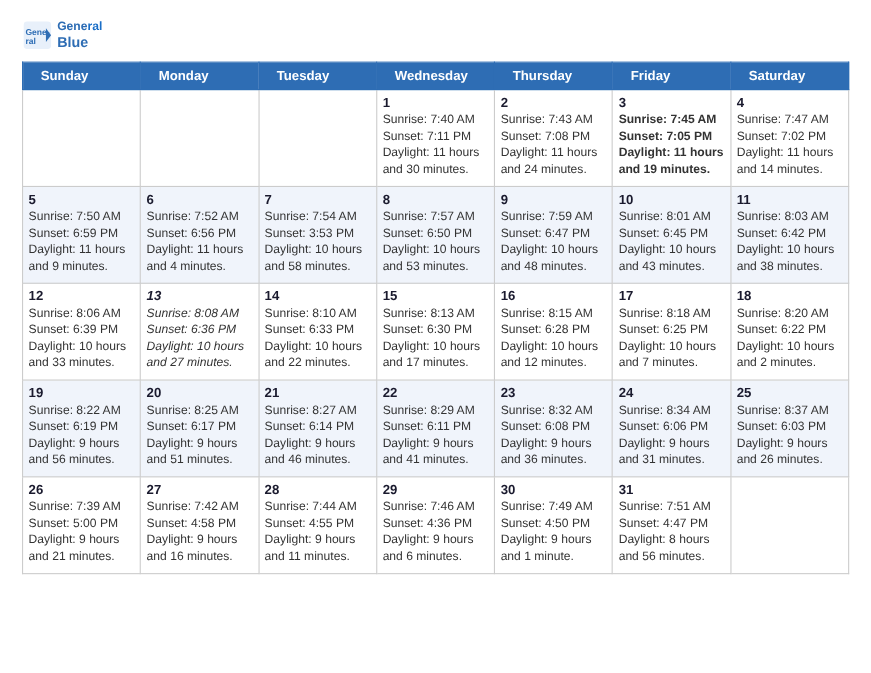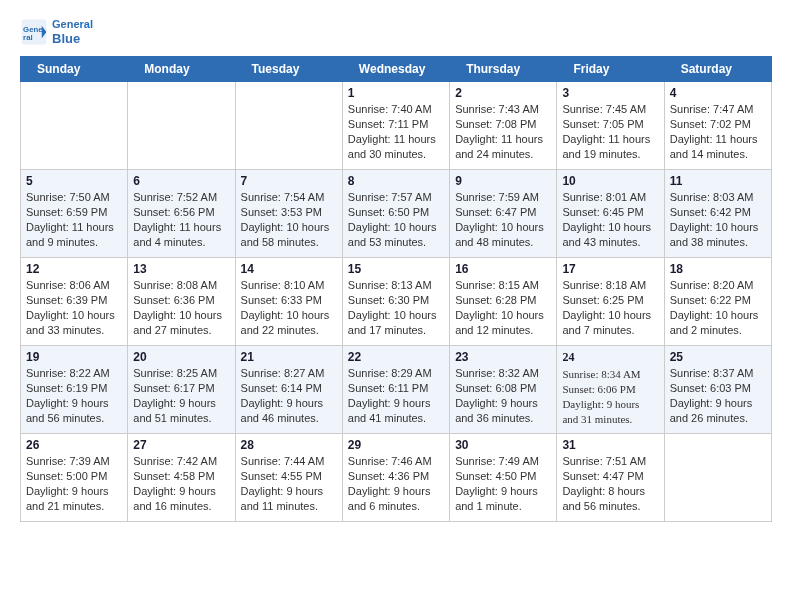--- a/index.html
+++ b/index.html
@@ -145,21 +145,21 @@
           </td>
           <td style="background: rgb(255, 255, 255);">
             <div class="day-num">2</div>
             <div class="day-info" style="white-space: pre-line;">Sunrise: 7:43 AM
 Sunset: 7:08 PM
 Daylight: 11 hours
 and 24 minutes.</div>
           </td>
           <td style="background: rgb(255, 255, 255);">
             <div class="day-num">3</div>
-            <div class="day-info" style="white-space: pre-line;">Sunrise: 7:45 AM
+            <div class="day-info" style="white-space: pre-line; font-weight: bold;">Sunrise: 7:45 AM
 Sunset: 7:05 PM
 Daylight: 11 hours
 and 19 minutes.</div>
           </td>
           <td style="background: rgb(255, 255, 255);">
             <div class="day-num">4</div>
             <div class="day-info" style="white-space: pre-line;">Sunrise: 7:47 AM
 Sunset: 7:02 PM
 Daylight: 11 hours
 and 14 minutes.</div>
@@ -217,21 +217,21 @@
           </td>
         </tr>
         <tr>
           <td style="background: rgb(255, 255, 255);">
             <div class="day-num">12</div>
             <div class="day-info" style="white-space: pre-line;">Sunrise: 8:06 AM
 Sunset: 6:39 PM
 Daylight: 10 hours
 and 33 minutes.</div>
           </td>
-          <td style="background: rgb(255, 255, 255);">
+          <td style="background: rgb(255, 255, 255); font-style: italic;">
             <div class="day-num">13</div>
             <div class="day-info" style="white-space: pre-line;">Sunrise: 8:08 AM
 Sunset: 6:36 PM
 Daylight: 10 hours
 and 27 minutes.</div>
           </td>
           <td style="background: rgb(255, 255, 255);">
             <div class="day-num">14</div>
             <div class="day-info" style="white-space: pre-line;">Sunrise: 8:10 AM
 Sunset: 6:33 PM
@@ -296,21 +296,21 @@
 Daylight: 9 hours
 and 41 minutes.</div>
           </td>
           <td style="background: rgb(240, 244, 251);">
             <div class="day-num">23</div>
             <div class="day-info" style="white-space: pre-line;">Sunrise: 8:32 AM
 Sunset: 6:08 PM
 Daylight: 9 hours
 and 36 minutes.</div>
           </td>
-          <td style="background: rgb(240, 244, 251); font-family: Liberation Serif, serif;">
+          <td style="background: rgb(240, 244, 251);">
             <div class="day-num">24</div>
             <div class="day-info" style="white-space: pre-line;">Sunrise: 8:34 AM
 Sunset: 6:06 PM
 Daylight: 9 hours
 and 31 minutes.</div>
           </td>
           <td style="background: rgb(240, 244, 251);">
             <div class="day-num">25</div>
             <div class="day-info" style="white-space: pre-line;">Sunrise: 8:37 AM
 Sunset: 6:03 PM

